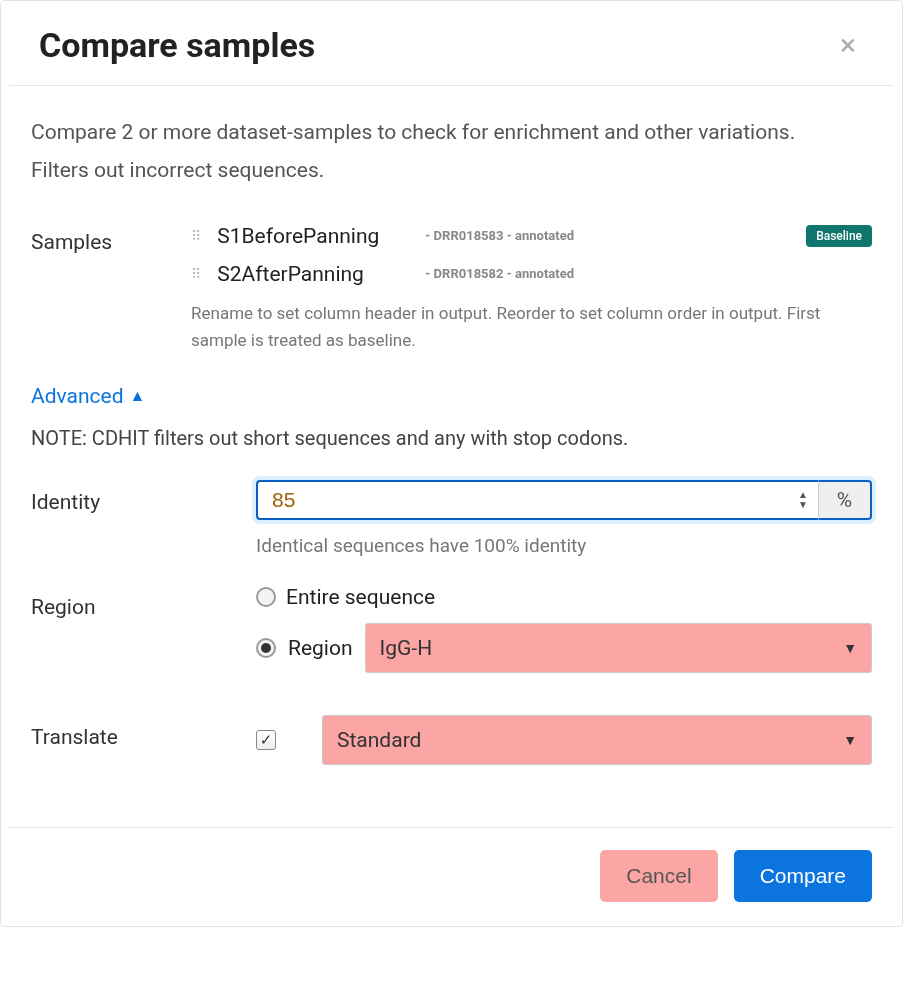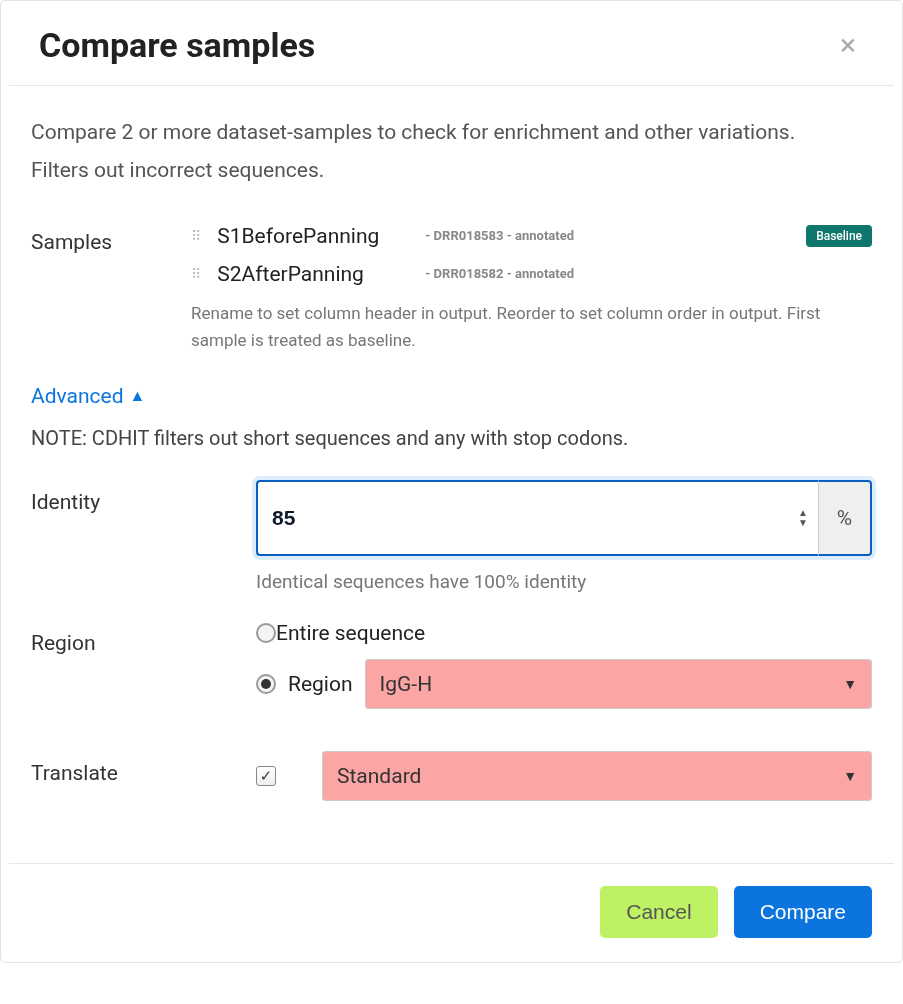--- a/index.html
+++ b/index.html
@@ -125,27 +125,26 @@
     }
     .identity-group {
       display: flex;
       align-items: stretch;
       border-radius: 4px;
       box-shadow: 0 0 0 4px #dceefd;
     }
     .identity-input {
       flex: 1;
       font-size: 21px;
-      padding: 24px 14px;
+      padding: 6px 14px;
       border: 2px solid #0b5fbf;
       border-right: none;
       border-radius: 4px 0 0 4px;
       outline: none;
-      color: #0f172a;
-      font-weight: bold;
+      color: #a16207;
     }
     .spinner-addon {
       display: flex;
       flex-direction: column;
       border: 2px solid #0b5fbf;
       border-left: none;
       border-right: none;
       background: #fff;
       justify-content: center;
       padding-right: 6px;
@@ -170,20 +169,21 @@
       border-radius: 0 4px 4px 0;
     }
     .sub-hint {
       font-size: 19px;
       color: #777;
       margin-top: 14px;
     }
     .radio-row {
       display: flex;
       align-items: center;
+      gap: 10px;
       margin-bottom: 14px;
       font-size: 21px;
     }
     .radio {
       width: 20px;
       height: 20px;
       border-radius: 50%;
       border: 2px solid #999;
       display: inline-flex;
       align-items: center;
@@ -246,21 +246,21 @@
       gap: 16px;
     }
     .btn {
       font-size: 21px;
       padding: 14px 26px;
       border-radius: 5px;
       cursor: pointer;
       border: none;
     }
     .btn-cancel {
-      background: #bef264;
+      background: #fca5a5;
       color: #555;
     }
     .btn-primary {
       background: #0b74de;
       color: #fff;
     }
   </style>
 </head>
 <body>
 

